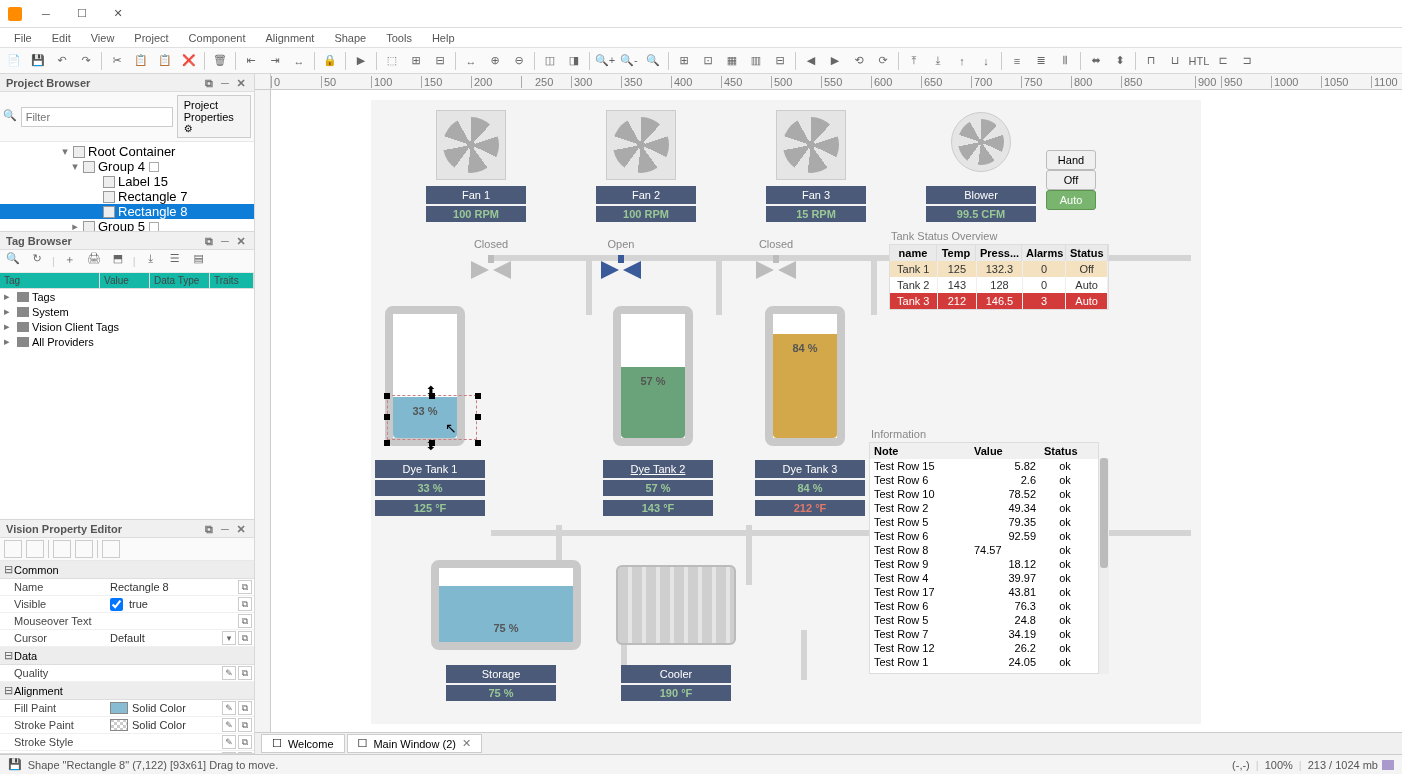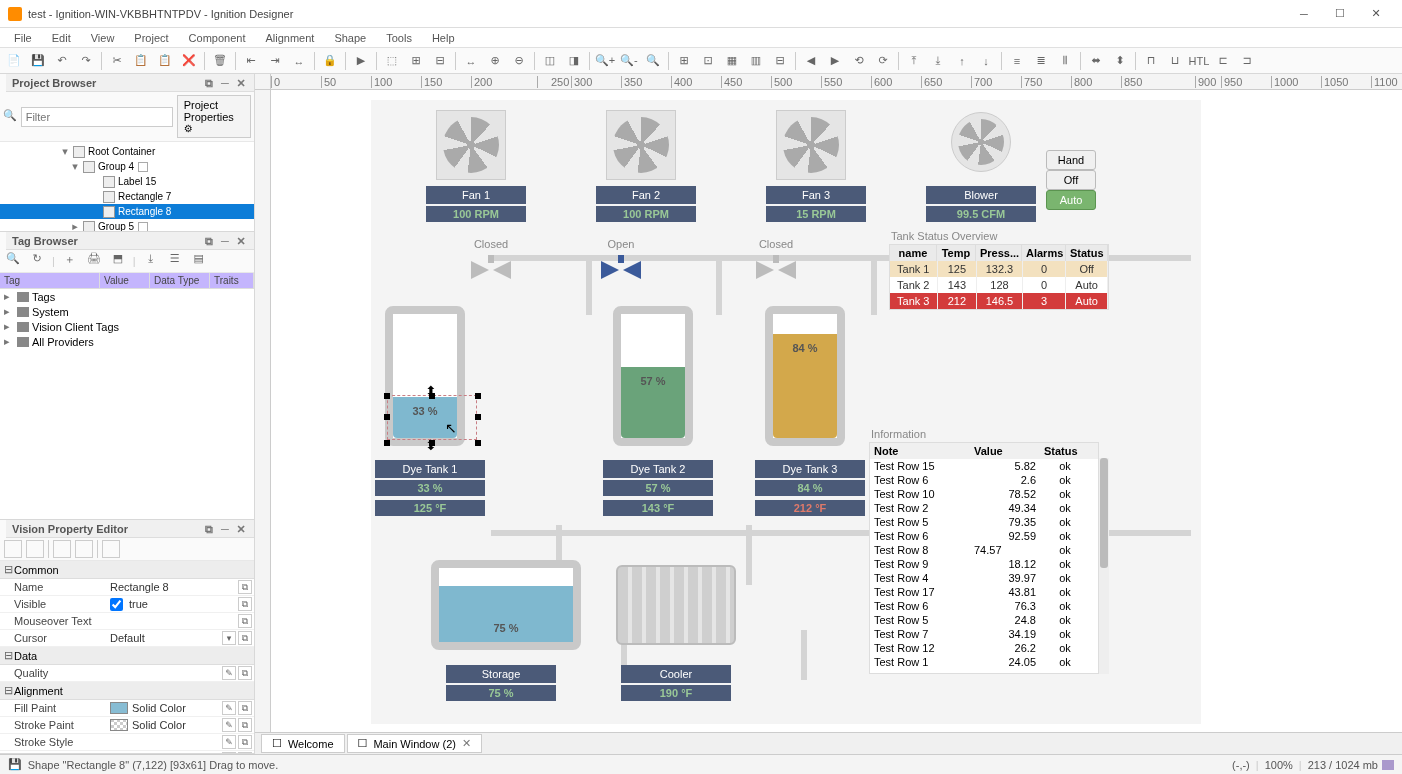--- a/index.html
+++ b/index.html
@@ -9,38 +9,38 @@
 .titlebar .title { flex: 1; color: #444; }
 .titlebar .win-btn { width: 36px; height: 24px; display: flex; align-items: center; justify-content: center; color: #555; cursor: pointer; }
 .menubar { height: 20px; background: #fff; display: flex; align-items: center; padding: 0 4px; border-bottom: 1px solid #e0e0e0; }
 .menubar span { padding: 2px 10px; color: #555; cursor: pointer; }
 .toolbar { height: 26px; background: #fafafa; border-bottom: 1px solid #d8d8d8; display: flex; align-items: center; padding: 0 2px; gap: 0; }
 .toolbar .btn { width: 22px; height: 22px; margin: 0 1px; display: flex; align-items: center; justify-content: center; color: #666; cursor: pointer; border-radius: 2px; }
 .toolbar .sep { width: 1px; height: 18px; background: #ccc; margin: 0 3px; }
 .main { flex: 1; display: flex; overflow: hidden; }
 .left-col { width: 264px; display: flex; flex-direction: column; background: #fafafa; border-right: 1px solid #d8d8d8; }
 .panel { display: flex; flex-direction: column; border-bottom: 1px solid #d8d8d8; background: #fafafa; }
-.panel-header { height: 18px; background: #f0f0f0; border-bottom: 1px solid #ddd; display: flex; align-items: center; padding: 0 6px; color: #555; font-weight: bold; margin-left: 6px; }
+.panel-header { height: 18px; background: #f0f0f0; border-bottom: 1px solid #ddd; display: flex; align-items: center; padding: 0 6px; color: #555; font-weight: bold; }
 .panel-header .spacer { flex: 1; }
 .panel-header .ctl { width: 14px; height: 14px; margin-left: 2px; color: #777; cursor: pointer; text-align: center; line-height: 14px; }
 .search-row { display: flex; align-items: center; padding: 3px; gap: 4px; background: #fafafa; border-bottom: 1px solid #e8e8e8; }
 .search-row .icon { width: 16px; height: 16px; color: #888; text-align: center; }
 .search-row input { flex: 1; border: 1px solid #ccc; padding: 2px 4px; font-size: 11px; height: 20px; }
 .search-row .side-btn { padding: 3px 6px; border: 1px solid #ccc; background: #f4f4f4; cursor: pointer; font-size: 10px; }
 .tree { flex: 1; overflow: auto; padding: 2px 0; background: #fff; }
 .tree-row { display: flex; align-items: center; height: 15px; padding-left: 4px; cursor: pointer; }
 .tree-row.selected { background: #0d7dd8; color: #fff; }
 .tree-row .indent { display: inline-block; }
 .tree-row .tw { width: 10px; text-align: center; color: #777; }
 .tree-row .ic { width: 12px; height: 12px; margin: 0 3px; border: 1px solid #999; background: #eee; }
-.tree-row .lab { font-size: 10px; }
+.tree-row .lab { font-size: 13px; }
 .tree-row .trail { margin-left: 4px; width: 10px; height: 10px; border: 1px solid #aaa; }
 .tag-toolbar { display: flex; align-items: center; padding: 2px 4px; gap: 6px; background: #fafafa; border-bottom: 1px solid #e8e8e8; }
 .tag-toolbar .tb { width: 18px; height: 18px; color: #666; cursor: pointer; text-align: center; }
-.tag-table-header { display: flex; border-bottom: 1px solid #ddd; background: #c4b5fd; }
+.tag-table-header { display: flex; border-bottom: 1px solid #ddd; background: #14b8a6; }
 .tag-table-header > div { padding: 2px 4px; border-right: 1px solid #ddd; font-size: 10px; color: #444; }
 .tag-body { flex: 1; background: #fff; overflow: auto; }
 .tag-body .trow { display: flex; align-items: center; height: 15px; padding-left: 4px; }
 .tag-body .trow .tw { width: 10px; color: #777; }
 .tag-body .trow .ic { width: 12px; height: 10px; background: #888; margin: 0 3px; }
 .prop-toolbar { display: flex; padding: 2px 4px; gap: 4px; border-bottom: 1px solid #e8e8e8; }
 .prop-toolbar .pb { width: 18px; height: 18px; border: 1px solid #ccc; cursor: pointer; }
 .prop-grid { flex: 1; overflow: auto; background: #fff; }
 .prop-section { background: #ededed; padding: 2px 4px; border-bottom: 1px solid #ddd; display: flex; align-items: center; }
 .prop-section .sw { width: 10px; color: #666; }
@@ -94,21 +94,20 @@
 .info-list .irw { display: flex; }
 .info-list .irw > div { padding: 1px 4px; }
 .scrollbar-v { position: absolute; width: 10px; background: #eee; }
 .scrollbar-v .thumb { position: absolute; left: 1px; right: 1px; background: #bbb; border-radius: 3px; }
 </style>
 </head>
 <body>
 
 <div class="titlebar">
   <div class="logo"></div>
-  <div class="title">test - Ignition-WIN-VKBBHTNTPDV - Ignition Designer</div>
   <div class="win-btn">─</div>
   <div class="win-btn">☐</div>
   <div class="win-btn">✕</div>
 </div>
 
 <div class="menubar" id="menubar">
     <span>File</span>
     <span>Edit</span>
     <span>View</span>
     <span>Project</span>
@@ -421,21 +420,21 @@
 
   <div class="center-col">
     <div class="ruler-h">
       <div class="ruler-corner"></div>
       <div class="ruler-h-inner" id="ruler-h">
           <div class="ruler-tick" style="left: 0px;">0</div>
           <div class="ruler-tick" style="left: 50px;">50</div>
           <div class="ruler-tick" style="left: 100px;">100</div>
           <div class="ruler-tick" style="left: 150px;">150</div>
           <div class="ruler-tick" style="left: 200px;">200</div>
-          <div class="ruler-tick" style="left: 266px; padding-left: 13px;">250</div>
+          <div class="ruler-tick" style="left: 250px; padding-left: 13px;">250</div>
           <div class="ruler-tick" style="left: 300px;">300</div>
           <div class="ruler-tick" style="left: 350px;">350</div>
           <div class="ruler-tick" style="left: 400px;">400</div>
           <div class="ruler-tick" style="left: 450px;">450</div>
           <div class="ruler-tick" style="left: 500px;">500</div>
           <div class="ruler-tick" style="left: 550px;">550</div>
           <div class="ruler-tick" style="left: 600px;">600</div>
           <div class="ruler-tick" style="left: 650px;">650</div>
           <div class="ruler-tick" style="left: 700px;">700</div>
           <div class="ruler-tick" style="left: 750px;">750</div>
@@ -520,21 +519,21 @@
             <div class="selection-handle" style="left: 113px; top: 350px;"></div>
             <div class="selection-handle" style="left: 158px; top: 350px;"></div>
             <div class="selection-handle" style="left: 204px; top: 350px;"></div>
             <div style="position: absolute; left: 154px; top: 293px; font-size: 14px;">⬍</div>
             <div style="position: absolute; left: 154px; top: 347px; font-size: 14px;">⬍</div>
             <div style="position: absolute; left: 174px; top: 330px; font-size: 14px;">↖</div>
             <div class="tank-box" style="left: 342px; top: 216px; width: 80px; height: 140px;">
               <div class="tank-fill" style="height: 71px; background: rgb(106, 163, 122); border-radius: 0px 0px 4px 4px;"></div>
               <div class="tank-pct" style="bottom: 51px;">57 %</div>
             </div>
-            <div class="device-label" style="left: 332px; top: 370px; width: 110px;">Dye Tank 2</div>
+            <div class="device-label" style="left: 332px; top: 370px; width: 110px; text-decoration: underline;">Dye Tank 2</div>
             <div class="device-value" style="left: 332px; top: 390px; width: 110px;">57 %</div>
             <div class="device-value" style="left: 332px; top: 410px; width: 110px;">143 °F</div>
             <div class="tank-box" style="left: 494px; top: 216px; width: 80px; height: 140px;">
               <div class="tank-fill" style="height: 104px; background: rgb(211, 168, 75); border-radius: 0px 0px 4px 4px;"></div>
               <div class="tank-pct" style="bottom: 84px;">84 %</div>
             </div>
             <div class="device-label" style="left: 484px; top: 370px; width: 110px;">Dye Tank 3</div>
             <div class="device-value" style="left: 484px; top: 390px; width: 110px;">84 %</div>
             <div class="device-value red" style="left: 484px; top: 410px; width: 110px;">212 °F</div>
             <div class="tank-box" style="left: 160px; top: 470px; width: 150px; height: 90px;">

